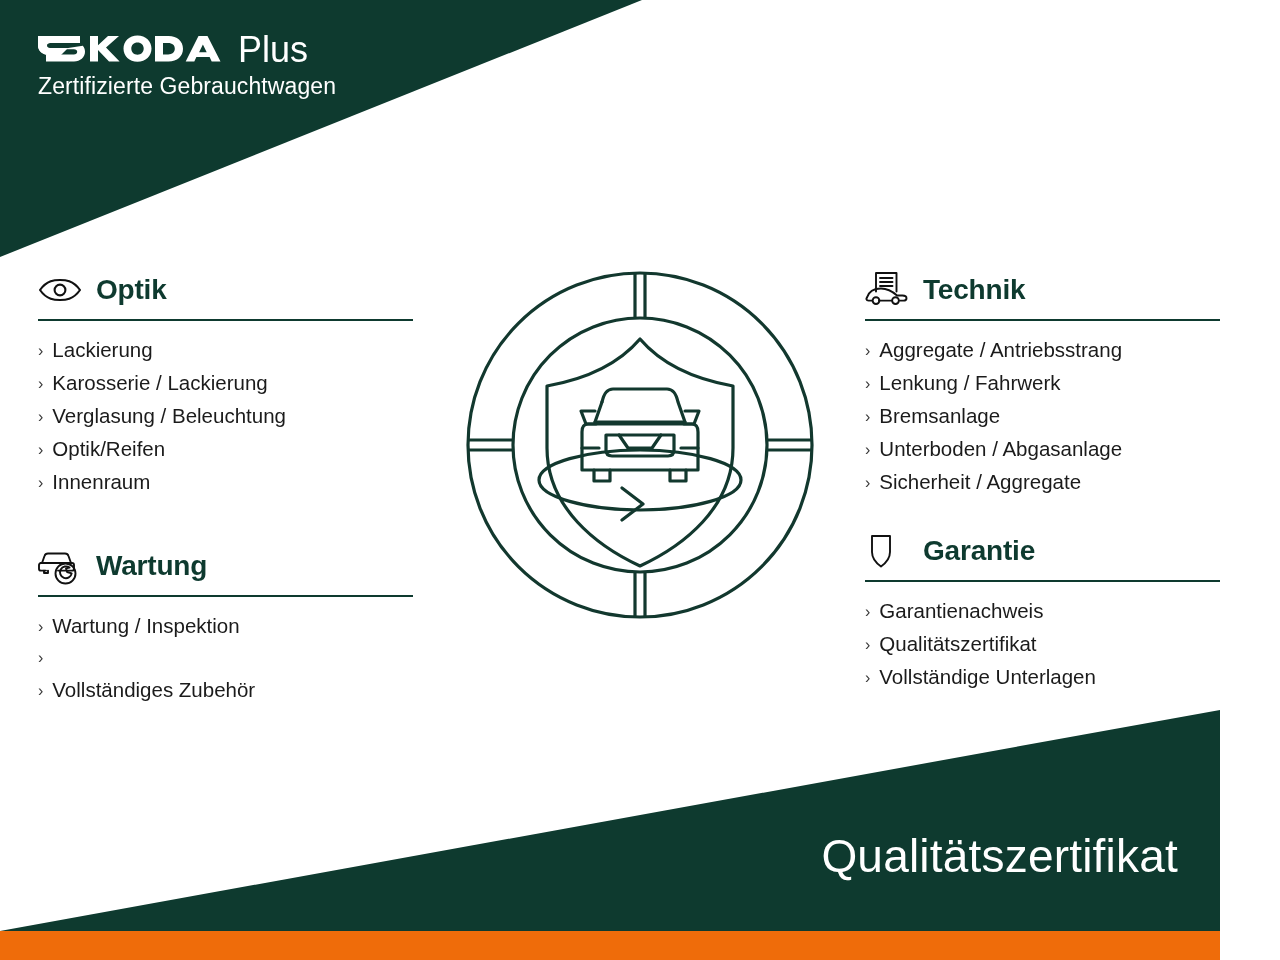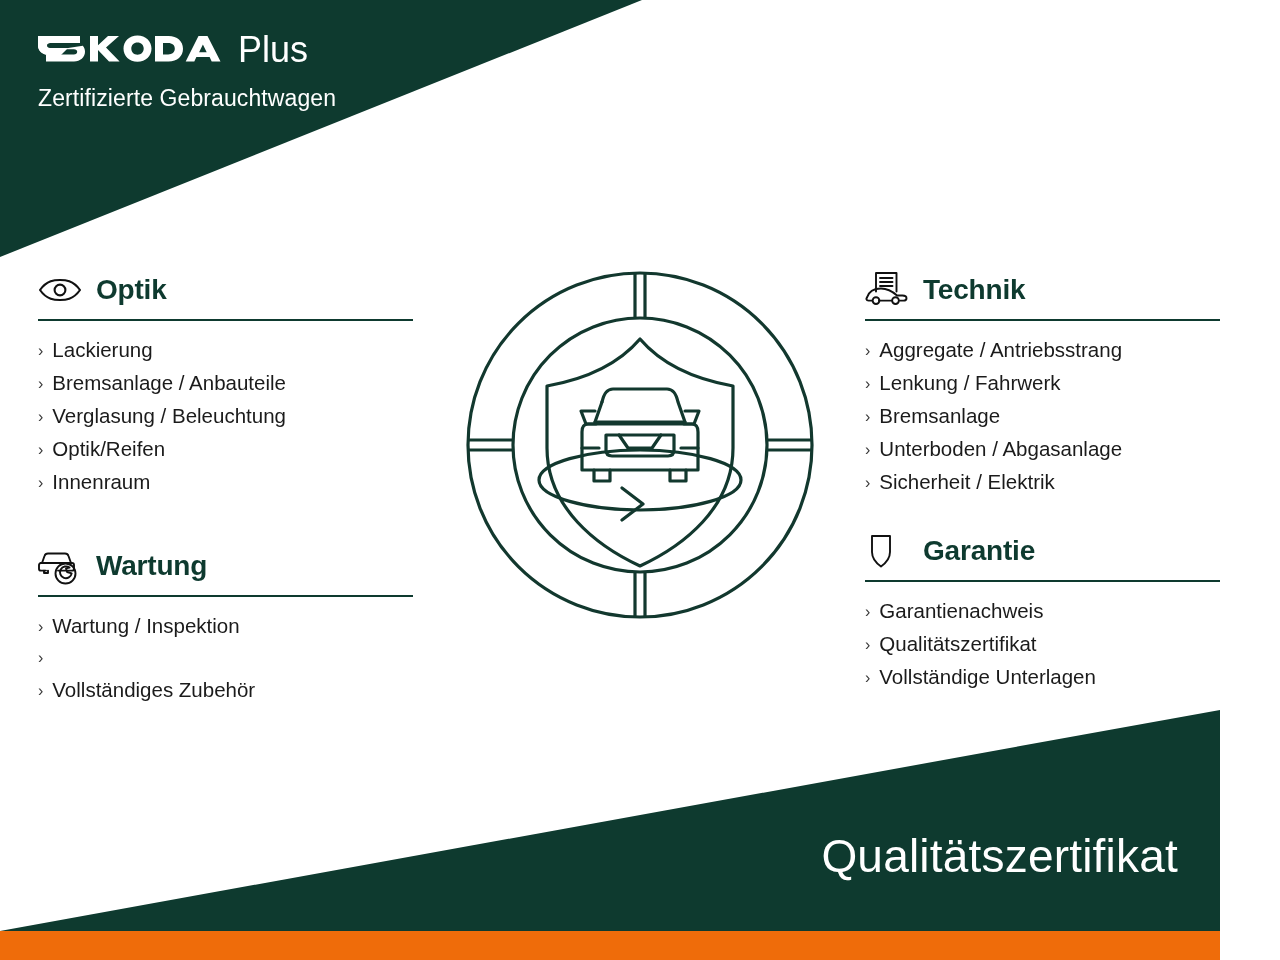--- a/index.html
+++ b/index.html
@@ -110,21 +110,21 @@
   .logo-plus {
     font-size: 36px;
     font-weight: normal;
     line-height: 36px;
     letter-spacing: 0px;
     color: #ffffff;
   }
   .logo-sub {
     font-size: 23px;
     line-height: 28px;
-    margin-top: 16px;
+    margin-top: 4px;
     color: #ffffff;
     letter-spacing: 0.1px;
   }
 
   
   .bottom-title {
     position: absolute;
     right: 42px;
     top: 830px;
     font-size: 46px;
@@ -197,21 +197,21 @@
       <span class="sec-title">Optik</span>
     </div>
     <div class="sec-rule"></div>
     <ul class="sec-list">
       <li>
         <span class="chev">›</span>
         <span>Lackierung</span>
       </li>
       <li>
         <span class="chev">›</span>
-        <span>Bremsanlage / Anbauteile</span>
+        <span>Karosserie / Lackierung</span>
       </li>
       <li>
         <span class="chev">›</span>
         <span>Verglasung / Beleuchtung</span>
       </li>
       <li>
         <span class="chev">›</span>
         <span>Optik/Reifen</span>
       </li>
       <li>
@@ -287,21 +287,21 @@
       <li>
         <span class="chev">›</span>
         <span>Bremsanlage</span>
       </li>
       <li>
         <span class="chev">›</span>
         <span>Unterboden / Abgasanlage</span>
       </li>
       <li>
         <span class="chev">›</span>
-        <span>Sicherheit / Elektrik</span>
+        <span>Sicherheit / Aggregate</span>
       </li>
     </ul>
   </div>
 
   <div class="col col-right block-garantie">
     <div class="sec-head">
       <span class="sec-icon">
         <svg width="44" height="40" viewBox="0 0 44 40" aria-hidden="true">
           <path d="M7 5 H25 V21 C25 28 19.5 33 16 35.5 C12.5 33 7 28 7 21 Z" fill="none" stroke="#111111" stroke-width="1.9" stroke-linejoin="round"></path>
         </svg>

